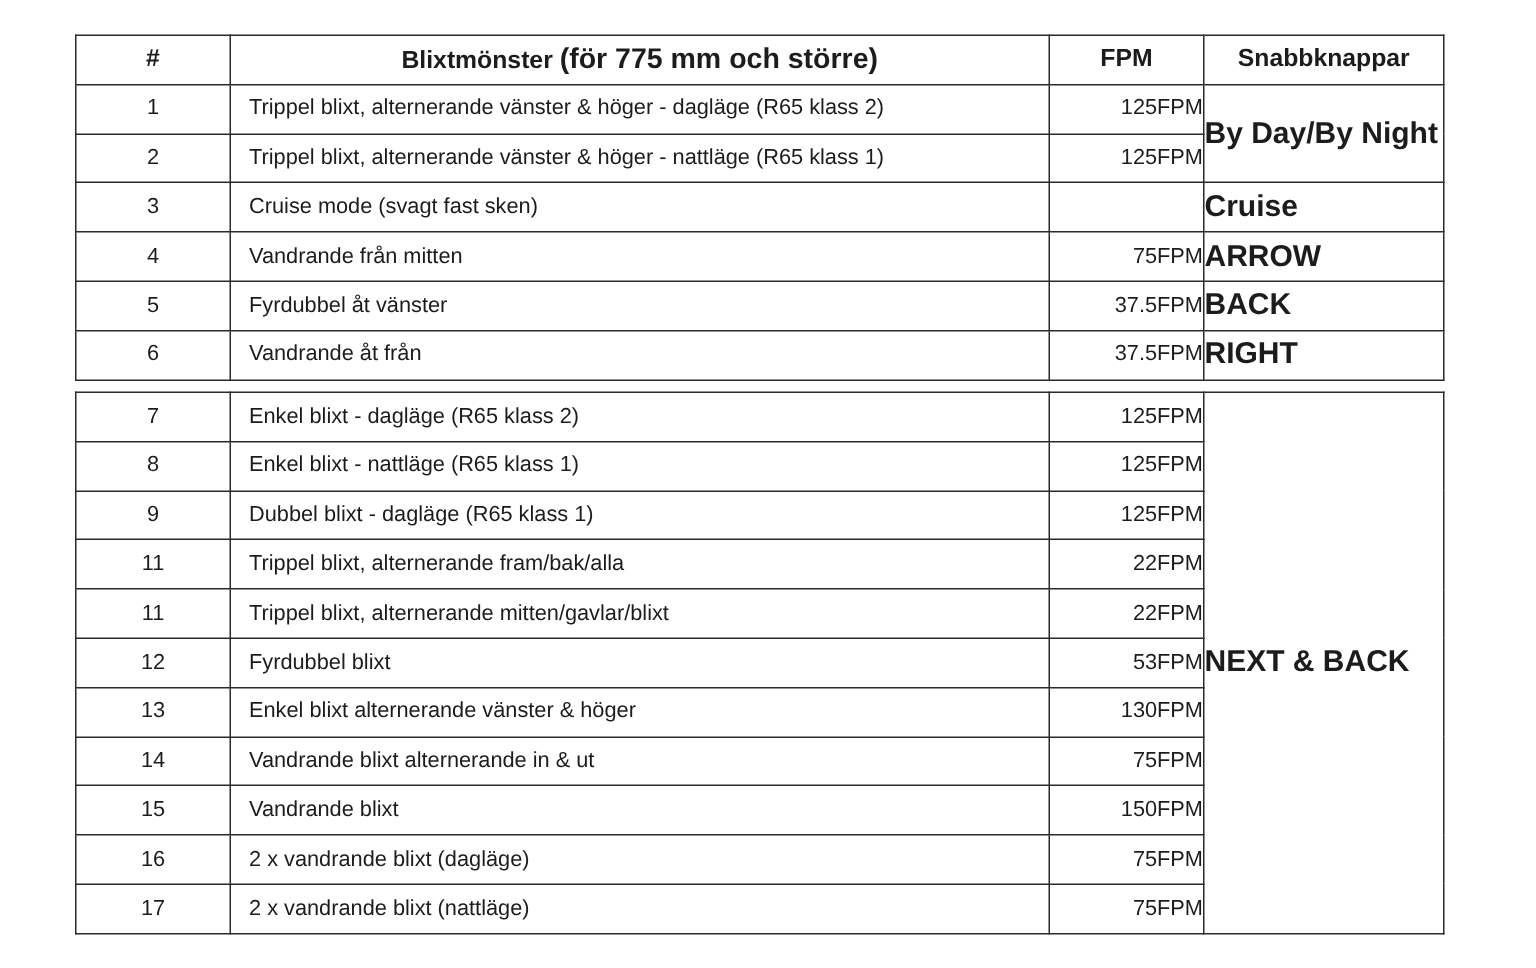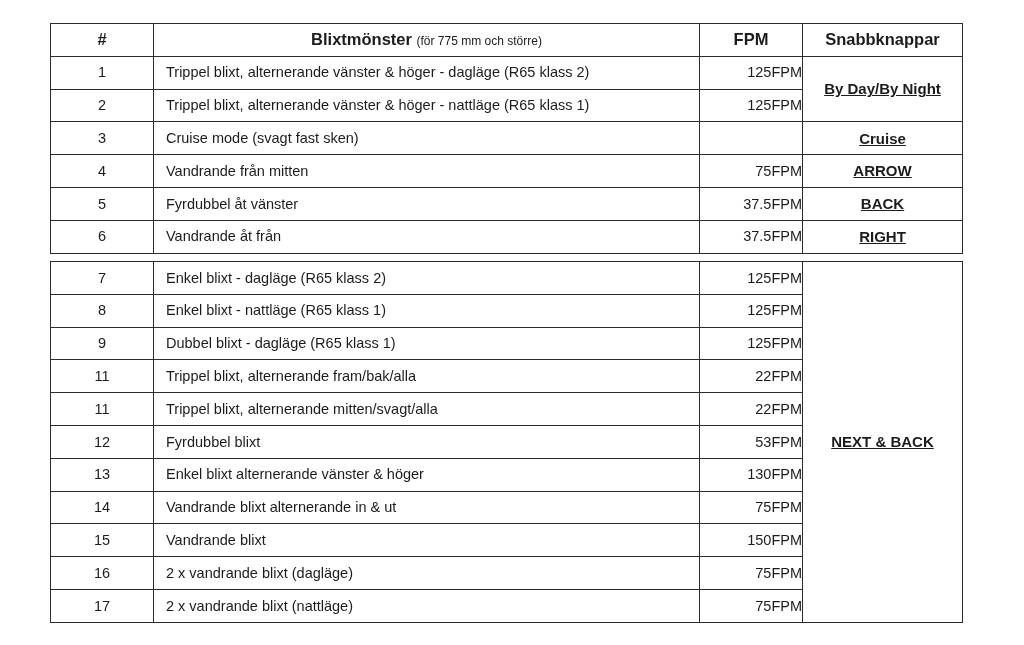--- a/index.html
+++ b/index.html
@@ -32,25 +32,25 @@
   col.c-btn  { width: 160px; }
   th, td {
     border: 1.5px solid #2b2b2b;
     height: 32.8px;
     vertical-align: middle;
     font-size: 14.5px;
     line-height: 1.15;
     background: #ffffff;
   }
   th { font-weight: bold; text-align: center; font-size: 16.5px; }
-  th .subtitle { font-size: 12px; font-weight: normal; }
+  th .subtitle { font-size: 19px; font-weight: bold; }
   td.num  { text-align: center; }
   td.desc { text-align: left; padding-left: 12px; padding-right: 6px; }
   td.fpm  { text-align: right; }
-  td.btn  { text-align: center; font-weight: bold; font-size: 15px; text-decoration: underline; }
+  td.btn  { font-weight: bold; font-size: 20px; }
 </style>
 </head>
 <body>
 
 <div class="page">
 
   <table id="table-main">
     <colgroup>
         <col class="c-num">
         <col class="c-desc">
@@ -126,21 +126,21 @@
         <td class="desc">Dubbel blixt - dagläge (R65 klass 1)</td>
         <td class="fpm">125FPM</td>
       </tr>
       <tr>
         <td class="num">11</td>
         <td class="desc">Trippel blixt, alternerande fram/bak/alla</td>
         <td class="fpm">22FPM</td>
       </tr>
       <tr>
         <td class="num">11</td>
-        <td class="desc">Trippel blixt, alternerande mitten/svagt/alla</td>
+        <td class="desc">Trippel blixt, alternerande mitten/gavlar/blixt</td>
         <td class="fpm">22FPM</td>
       </tr>
       <tr>
         <td class="num">12</td>
         <td class="desc">Fyrdubbel blixt</td>
         <td class="fpm">53FPM</td>
       </tr>
       <tr>
         <td class="num">13</td>
         <td class="desc">Enkel blixt alternerande vänster &amp; höger</td>

